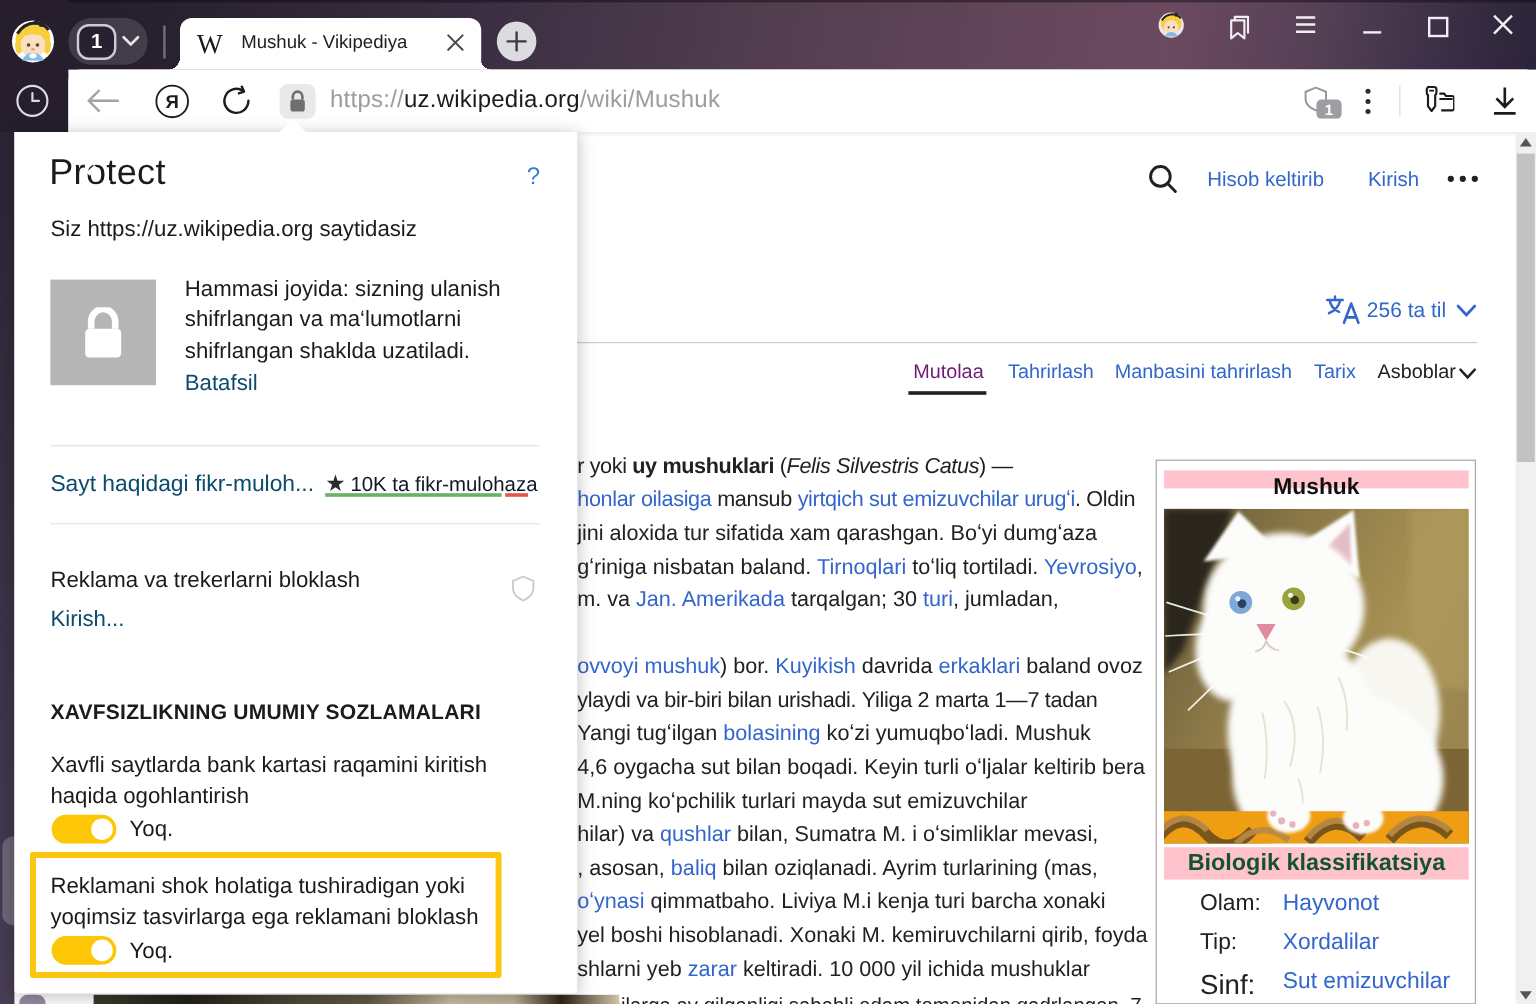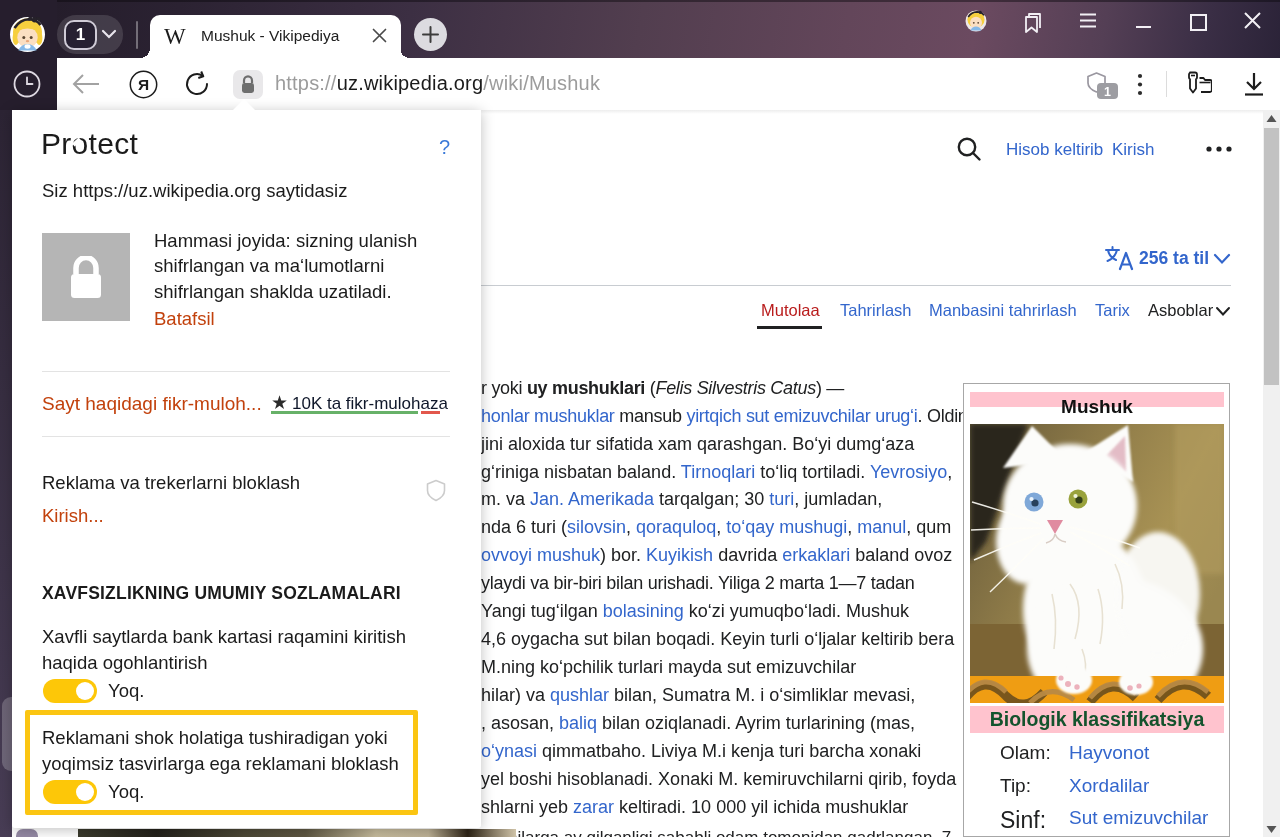--- a/index.html
+++ b/index.html
@@ -1,21 +1,21 @@
 <!DOCTYPE html>
 <html><head><meta charset="utf-8">
 <style>
   html,body{margin:0;padding:0;}
   body{width:1280px;height:837px;overflow:hidden;position:relative;
        font-family:"Liberation Sans",sans-serif;background:#fff;}
   .abs{position:absolute;}
   .blue{color:#3366cc;}
   .al{left:481px;font-size:18px;color:#202122;white-space:nowrap;}
   .pt{font-size:18.5px;color:#1b1b1b;}
-  .pl{font-size:18.5px;color:#c2410c;}
+  .pl{font-size:18.5px;color:#0c4a6e;}
   .psep{left:42px;width:408px;height:1px;background:#e3e3e3;}
   .tgl{width:54px;height:24px;background:#fdc708;border-radius:12px;}
   .tgl span{position:absolute;right:3px;top:3px;width:18px;height:18px;background:#fff;border-radius:50%;}
   
   #tabbar{left:0;top:0;width:1280px;height:58px;
     background:linear-gradient(100deg,#221b28 0%,#2b2232 14%,#3c2f43 32%,#523e4f 50%,#63465a 66%,#6b4a60 76%,#543f55 86%,#3a2e45 94%,#2b2338 100%);}
   #addrrow{left:57px;top:58px;width:1223px;height:52px;background:#fff;
     border-radius:10px 8px 0 0;}
   #leftdark{left:0;top:0;width:57px;height:110px;background:#261e2d;}
   #sidestrip{left:0;top:110px;width:12px;height:727px;
@@ -149,54 +149,53 @@
 <div class="abs" style="left:2px;top:697px;width:26px;height:74px;background:rgba(255,255,255,.22);border-radius:9px"></div>
 <div class="abs" style="left:16px;top:829px;width:22px;height:8px;background:#958aa5;border-radius:7px 7px 0 0"></div>
 <div class="abs" id="content"></div>
 <div class="abs" style="left:481px;top:110px;width:782px;height:4px;background:linear-gradient(rgba(0,0,0,.07),rgba(0,0,0,0))"></div>
 
 <svg class="abs" style="left:956px;top:136px" width="26" height="26" viewBox="0 0 26 26">
   <circle cx="11" cy="11" r="8.2" stroke="#202122" stroke-width="2.4" fill="none"></circle>
   <path d="M17 17 L23.5 23.5" stroke="#202122" stroke-width="2.4" stroke-linecap="round"></path>
 </svg>
 <div class="abs blue" style="left:1006px;top:140px;font-size:17px">Hisob keltirib</div>
-<div class="abs blue" style="left:1112px;top:140px;font-size:17px">Kirish</div>
+<div class="abs blue" style="left:1140px;top:140px;font-size:17px">Kirish</div>
 <svg class="abs" style="left:1205px;top:144px" width="28" height="10" viewBox="0 0 28 10">
   <circle cx="4" cy="5" r="2.6" fill="#202122"></circle>
     <circle cx="14" cy="5" r="2.6" fill="#202122"></circle>
     <circle cx="24" cy="5" r="2.6" fill="#202122"></circle>
 </svg>
 
 <svg class="abs" style="left:1104px;top:245px" width="30" height="26" viewBox="0 0 30 26">
   <path d="M2 5 H15 M8.5 2 V5 M4 5 Q5 12 12 15 M13 5 Q11 13 3.5 16" stroke="#3366cc" stroke-width="2" fill="none" stroke-linecap="round"></path>
   <path d="M16 24 L22 8 L28 24 M18 19.5 H26" stroke="#3366cc" stroke-width="2.2" fill="none" stroke-linejoin="round" stroke-linecap="round"></path>
 </svg>
-<div class="abs blue" style="left:1139px;top:248px;font-size:17.5px;font-weight:bold">256 ta til</div>
+<div class="abs blue" style="left:1139px;top:248px;font-size:17.5px;font-weight:normal">256 ta til</div>
 <svg class="abs" style="left:1213px;top:253px" width="18" height="12" viewBox="0 0 18 12">
   <path d="M2 2 L9 9.5 L16 2" stroke="#3366cc" stroke-width="2.2" fill="none" stroke-linecap="round"></path>
 </svg>
 <div class="abs" style="left:430px;top:285px;width:801px;height:1px;background:#c8ccd1"></div>
 
-<div class="abs" style="left:761px;top:301px;font-size:16.5px;color:#b91c1c">Mutolaa</div>
+<div class="abs" style="left:761px;top:301px;font-size:16.5px;color:#701a75">Mutolaa</div>
 <div class="abs" style="left:757px;top:326px;width:65px;height:3px;background:#202122"></div>
 <div class="abs blue" style="left:840px;top:301px;font-size:16.5px">Tahrirlash</div>
 <div class="abs blue" style="left:929px;top:301px;font-size:16.5px">Manbasini tahrirlash</div>
 <div class="abs blue" style="left:1095px;top:301px;font-size:16.5px">Tarix</div>
 <div class="abs" style="left:1148px;top:301px;font-size:16.5px;color:#202122">Asboblar</div>
 <svg class="abs" style="left:1215px;top:306px" width="16" height="11" viewBox="0 0 16 11">
   <path d="M2 2 L8 8.5 L14 2" stroke="#202122" stroke-width="2" fill="none" stroke-linecap="round"></path>
 </svg>
 
 <div id="article" style="position:absolute;left:0;top:0;width:1280px;height:837px;overflow:hidden;pointer-events:none">
 <div class="abs al" style="top:378px;letter-spacing:-0.3px">r yoki <b>uy mushuklari</b> (<i>Felis Silvestris Catus</i>) —</div>
-<div class="abs al" style="top:406px;letter-spacing:-0.28px"><span class="blue">honlar mushuklar</span> mansub <span class="blue">yirtqich sut emizuvchilar urugʻi</span>. Oldin</div>
+<div class="abs al" style="top:406px;letter-spacing:-0.28px"><span class="blue">honlar oilasiga</span> mansub <span class="blue">yirtqich sut emizuvchilar urugʻi</span>. Oldin</div>
 <div class="abs al" style="top:434px">jini aloxida tur sifatida xam qarashgan. Boʻyi dumgʻaza</div>
 <div class="abs al" style="top:462px">gʻriniga nisbatan baland. <span class="blue">Tirnoqlari</span> toʻliq tortiladi. <span class="blue">Yevrosiyo</span>,</div>
 <div class="abs al" style="top:489px">m. va <span class="blue">Jan. Amerikada</span> tarqalgan; 30 <span class="blue">turi</span>, jumladan,</div>
-<div class="abs al" style="top:517px">nda 6 turi (<span class="blue">silovsin</span>, <span class="blue">qoraquloq</span>, <span class="blue">toʻqay mushugi</span>, <span class="blue">manul</span>, qum</div>
 <div class="abs al" style="top:545px"><span class="blue">ovvoyi mushuk</span>) bor. <span class="blue">Kuyikish</span> davrida <span class="blue">erkaklari</span> baland ovoz</div>
 <div class="abs al" style="top:573px;letter-spacing:-0.25px">ylaydi va bir-biri bilan urishadi. Yiliga 2 marta 1—7 tadan</div>
 <div class="abs al" style="top:601px">Yangi tugʻilgan <span class="blue">bolasining</span> koʻzi yumuqboʻladi. Mushuk</div>
 <div class="abs al" style="top:629px">4,6 oygacha sut bilan boqadi. Keyin turli oʻljalar keltirib bera</div>
 <div class="abs al" style="top:657px">M.ning koʻpchilik turlari mayda sut emizuvchilar</div>
 <div class="abs al" style="top:685px">hilar) va <span class="blue">qushlar</span> bilan, Sumatra M. i oʻsimliklar mevasi,</div>
 <div class="abs al" style="top:713px">, asosan, <span class="blue">baliq</span> bilan oziqlanadi. Ayrim turlarining (mas,</div>
 <div class="abs al" style="top:741px"><span class="blue">oʻynasi</span> qimmatbaho. Liviya M.i kenja turi barcha xonaki</div>
 <div class="abs al" style="top:769px">yel boshi hisoblanadi. Xonaki M. kemiruvchilarni qirib, foyda</div>
 <div class="abs al" style="top:797px">shlarni yeb <span class="blue">zarar</span> keltiradi. 10 000 yil ichida mushuklar</div>

